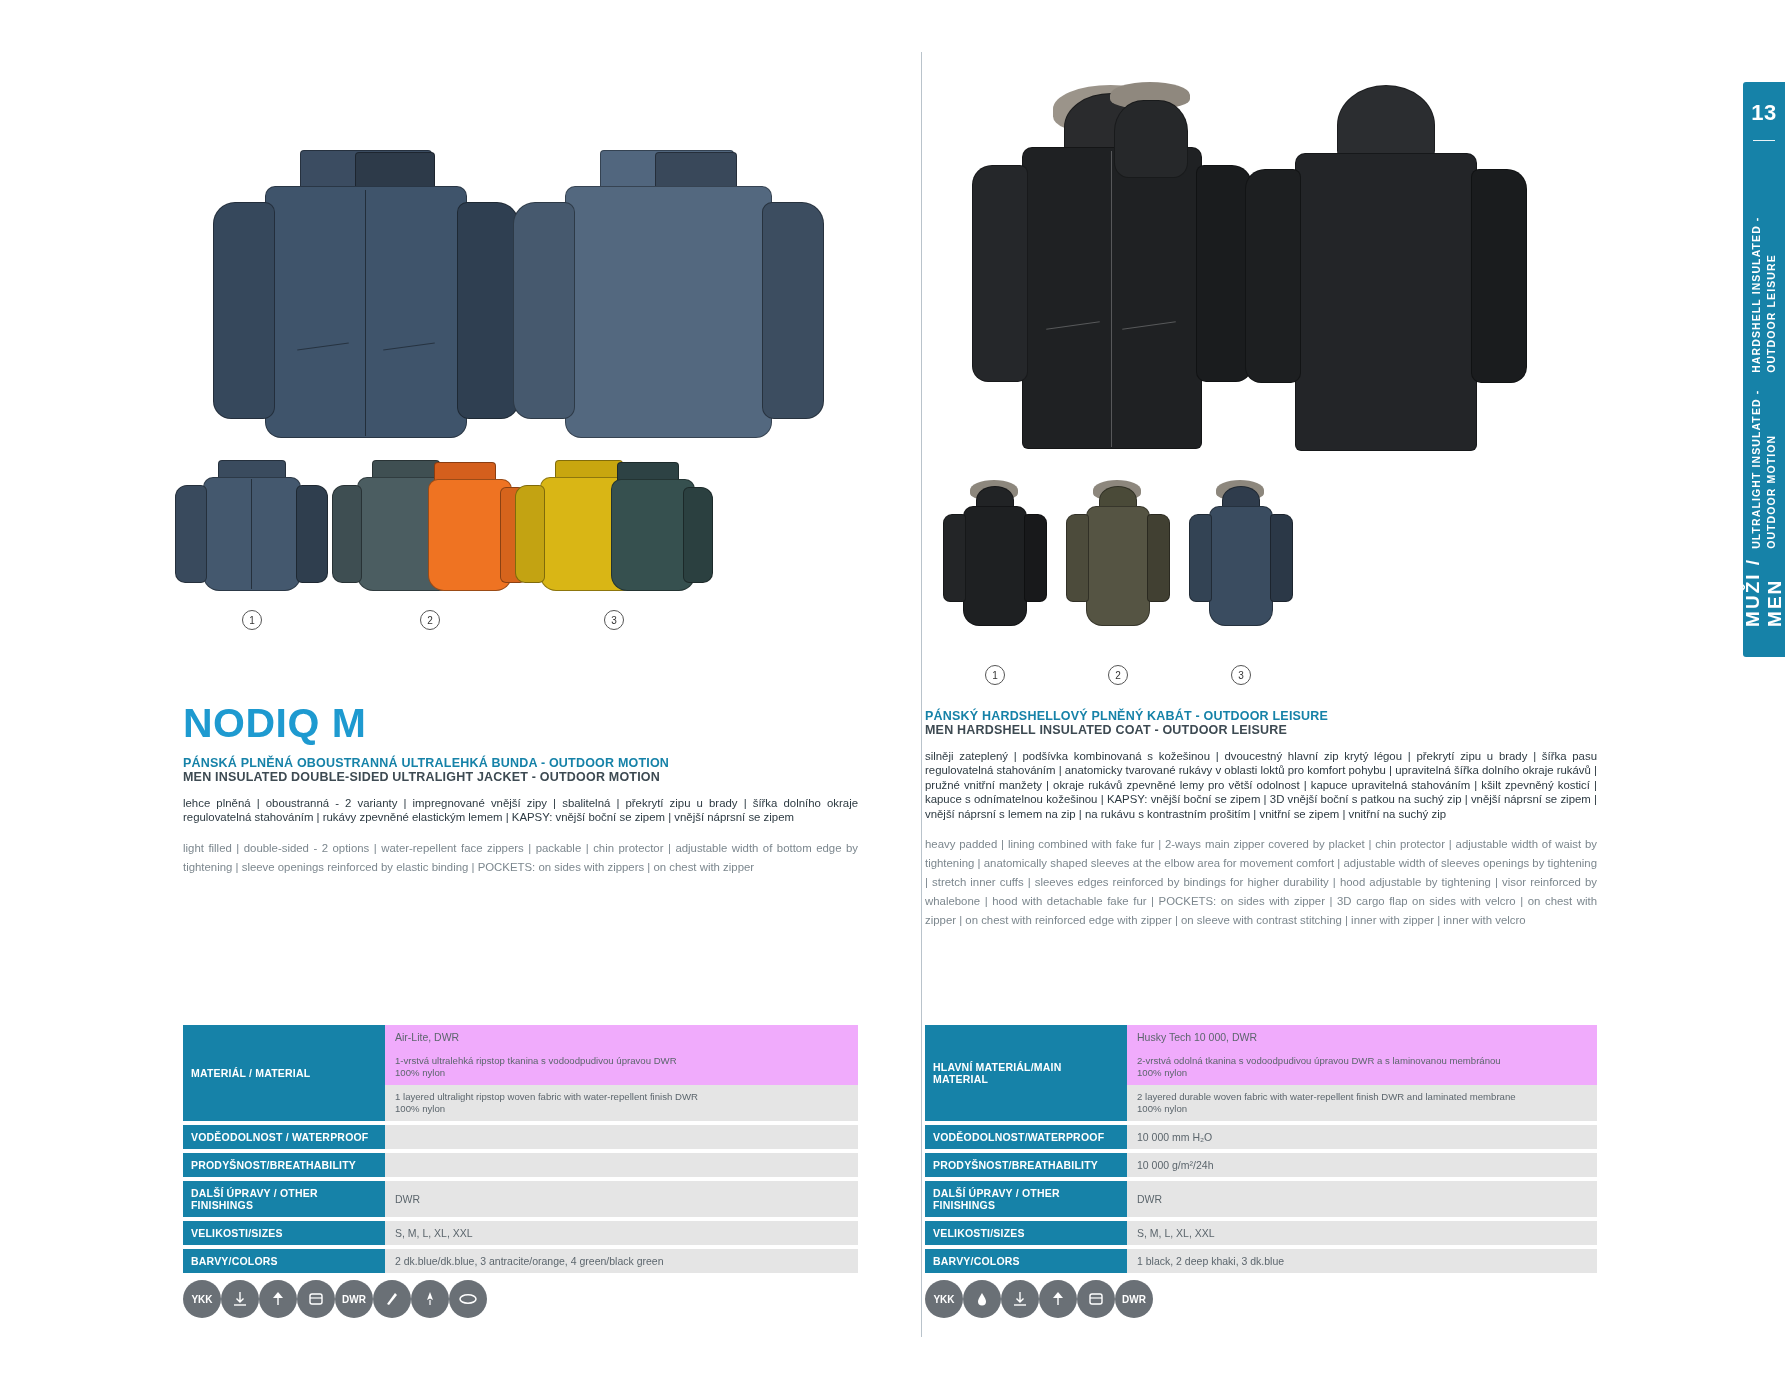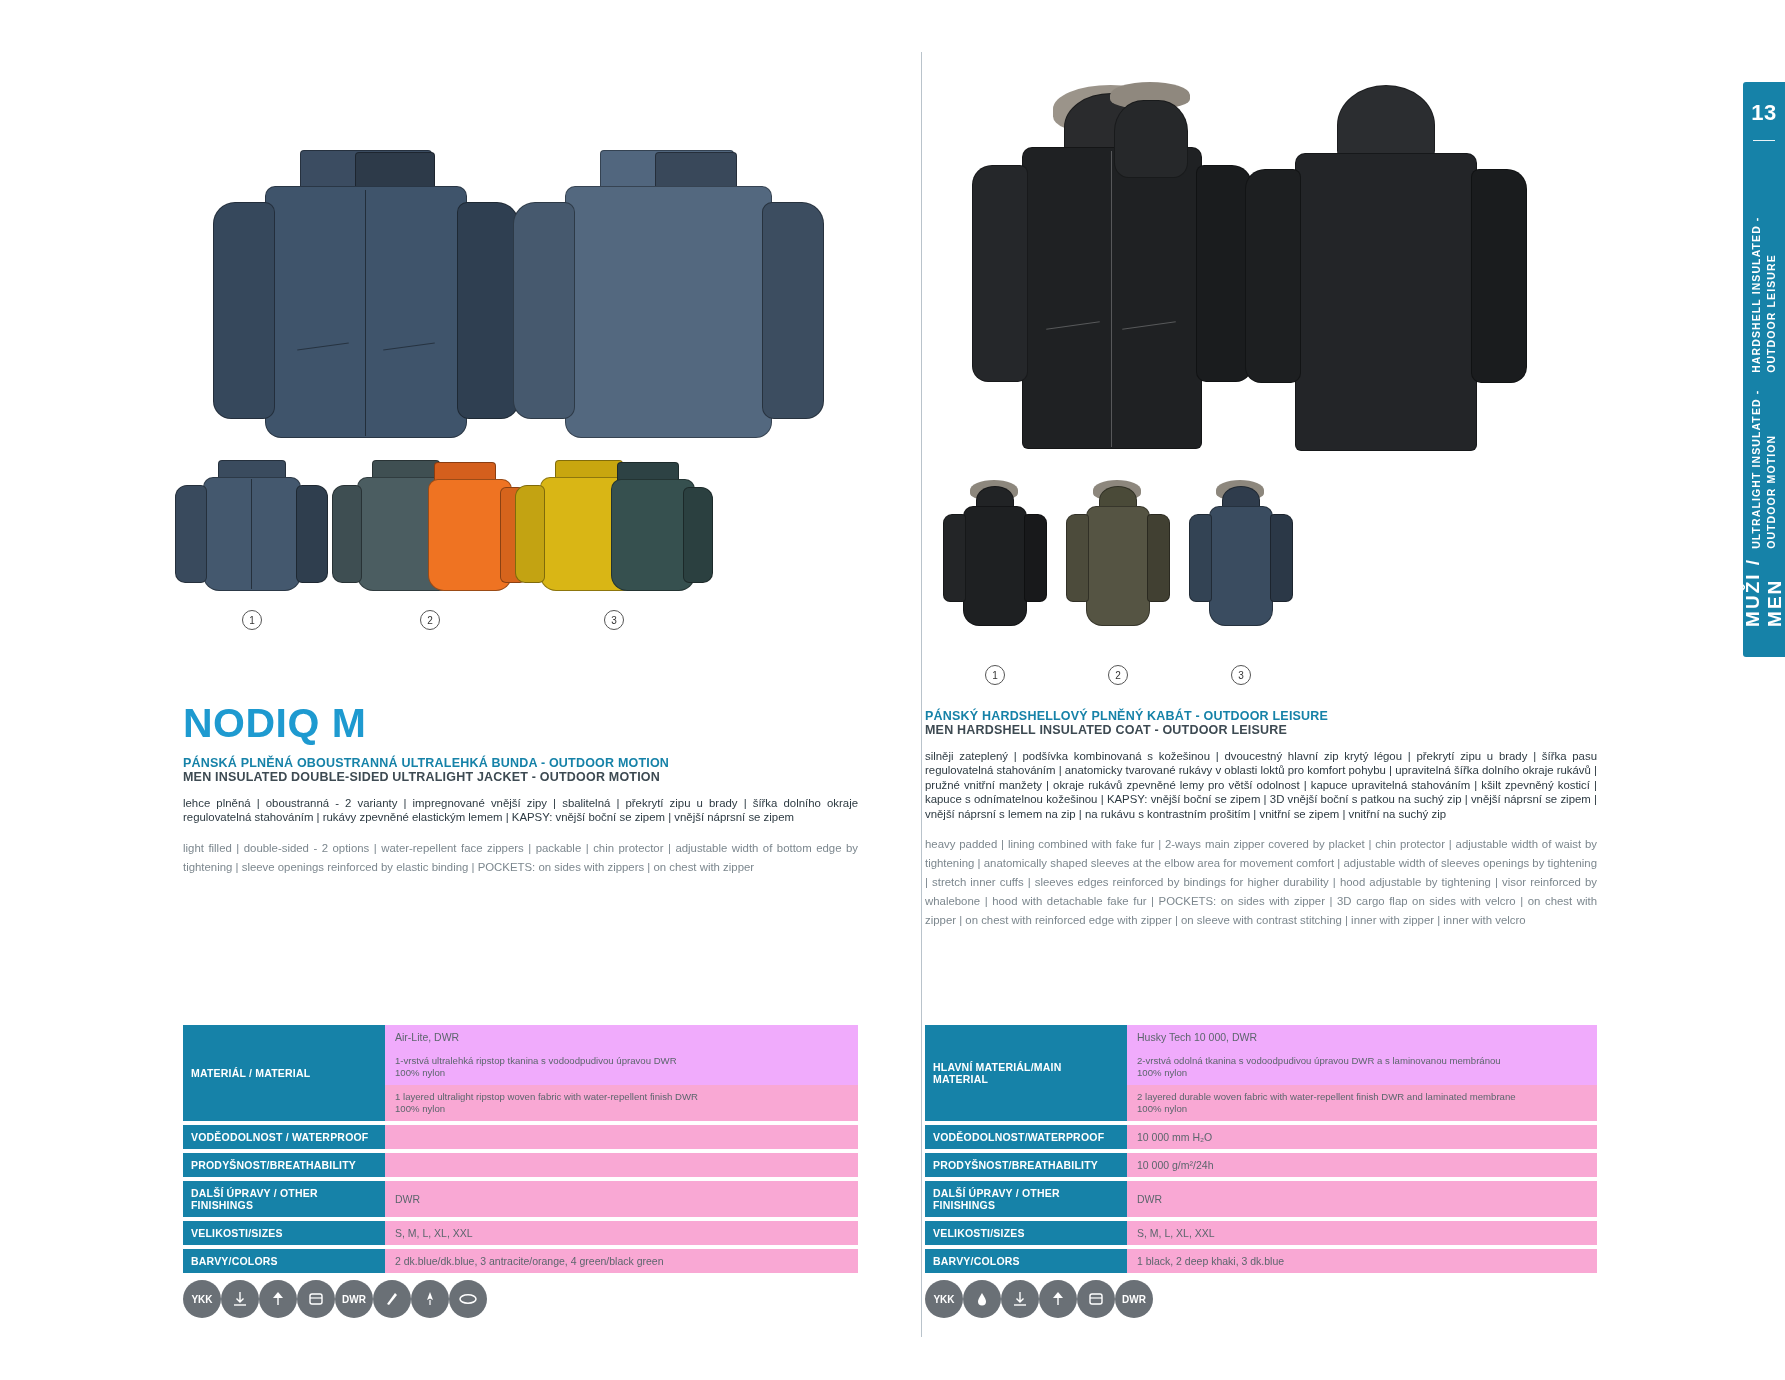--- a/index.html
+++ b/index.html
@@ -80,21 +80,21 @@
   .desc-cz{color:#2d3a42;font-size:11.4px;line-height:14.4px;text-align:justify;margin-top:12px;}
   .desc-en{color:#7c878e;font-size:11.4px;line-height:19px;text-align:justify;margin-top:14px;}
 
   
   table.spec{border-collapse:collapse;width:100%;font-size:10.5px;}
   table.spec td{vertical-align:middle;}
   td.lbl{
     background:#1682a8;color:#fff;font-weight:bold;font-size:10.5px;
     padding:6px 8px;width:186px;letter-spacing:.2px;
   }
-  td.val{background:#f9a8d4;color:#5c666d;padding:6px 10px;}
+  td.val{background:#e5e5e5;color:#5c666d;padding:6px 10px;}
   td.val.alt{background:#f0abfc;}
   td.val.white{background:#f0abfc;}
   .tiny{font-size:9.6px;line-height:12px;}
   .spacer-row td{height:4px;background:#fff;padding:0;border:none;}
 
   
   .icons{display:flex;align-items:center;}
   .ic{
     width:38px;height:38px;border-radius:50%;background:#6a7076;
     display:flex;align-items:center;justify-content:center;

